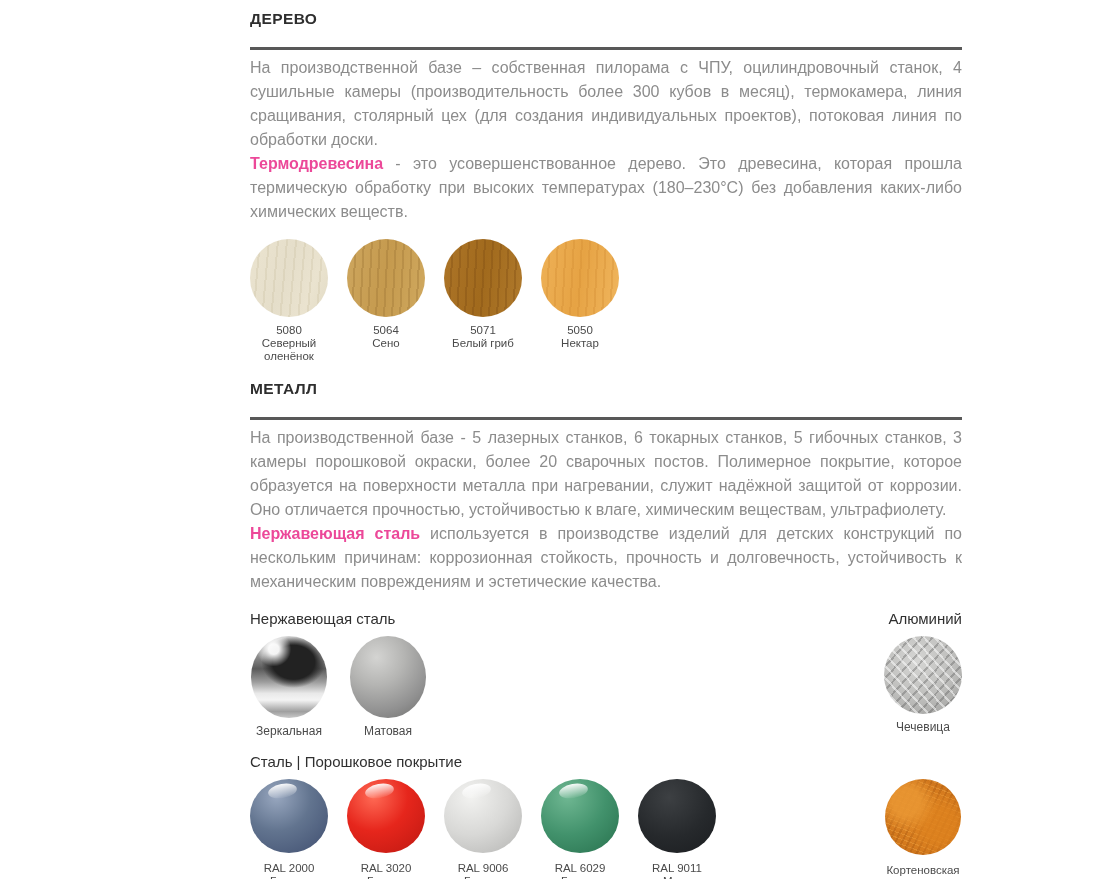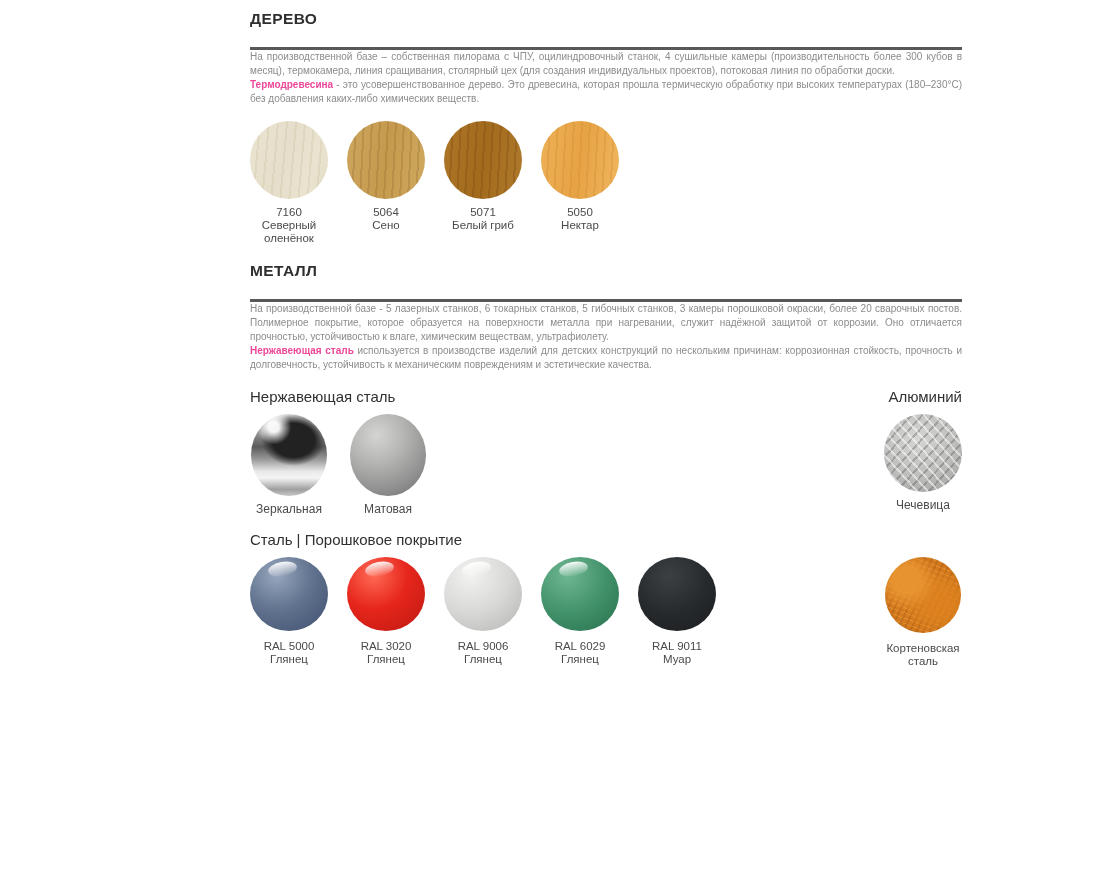--- a/index.html
+++ b/index.html
@@ -3,21 +3,21 @@
 <meta charset="utf-8">
 <style>
   * { box-sizing: border-box; }
   html,body { margin:0; padding:0; background:#ffffff; }
   body { width:1110px; height:879px; font-family:"Liberation Sans", sans-serif; }
   .page { position:relative; width:1110px; height:879px; background:#ffffff; overflow:hidden; }
   .content { position:absolute; left:250px; top:0; width:712px; }
 
   h2.section-title { margin:10px 0 0; font-size:15.5px; line-height:17px; font-weight:700;
     color:#2e2e2e; letter-spacing:.4px; padding-bottom:20px; border-bottom:3px solid #585858; }
-  .body { margin:0 0 0; font-size:10px; line-height:14px; color:#8c8c8c; text-align:justify; }
+  .body { margin:6px 0 0; font-size:16px; line-height:24px; color:#8c8c8c; text-align:justify; }
   .body .lead { font-weight:700; color:#ec4899; }
   h3.sub { margin:12px 0 0; font-size:15px; font-weight:400; color:#303030; }
 
   .swatch-row { display:flex; gap:19px; margin-top:15px; }
   .cell { width:78px; display:flex; flex-direction:column; align-items:center; flex:0 0 auto; }
   .disc { width:78px; height:78px; border-radius:50%; position:relative; overflow:hidden; flex:0 0 auto; }
   .cap { margin-top:7px; font-size:12px; line-height:13px; color:#4a4a4a; text-align:center;
          width:max-content; max-width:130px; }
   .code { margin-top:7px; font-size:11.5px; line-height:13px; color:#4a4a4a; text-align:center; }
   .iname { font-size:11.5px; line-height:12.5px; color:#4a4a4a; text-align:center; width:86px; }
@@ -101,21 +101,21 @@
       <p class="body">
         <span>На производственной базе – собственная пилорама с ЧПУ, оцилиндровочный станок, 4 сушильные камеры (производительность более 300 кубов в месяц), термокамера, линия сращивания, столярный цех (для создания индивидуальных проектов), потоковая линия по обработки доски.</span><br>
         <span class="lead">Термодревесина</span><span> - это усовершенствованное дерево. Это древесина, которая прошла термическую обработку при высоких температурах (180–230°С) без добавления каких-либо химических веществ.</span>
       </p>
 
 
 
       <div class="swatch-row">
         <div class="cell">
           <div class="disc sw-5080"></div>
-          <div class="code">7160</div>
+          <div class="code">5080</div>
           <div class="iname">Северный оленёнок</div>
         </div>
         <div class="cell">
           <div class="disc sw-5064"></div>
           <div class="code">5064</div>
           <div class="iname">Сено</div>
         </div>
         <div class="cell">
           <div class="disc sw-5071"></div>
           <div class="code">5071</div>
@@ -154,21 +154,21 @@
           <div class="disc sw-diamond"></div>
           <div class="cap">Чечевица</div>
         </div>
       </div>
 
       <h3 class="sub" style="margin-top:15px;">Сталь | Порошковое покрытие</h3>
 
       <div class="powder-row">
         <div class="cell">
           <div class="sphere sw-ral5000 glossy"></div>
-          <div class="cap2"><span>RAL 5000</span><br><span>Глянец</span></div>
+          <div class="cap2"><span>RAL 2000</span><br><span>Глянец</span></div>
         </div>
         <div class="cell">
           <div class="sphere sw-ral3020 glossy"></div>
           <div class="cap2"><span>RAL 3020</span><br><span>Глянец</span></div>
         </div>
         <div class="cell">
           <div class="sphere sw-ral9006 glossy"></div>
           <div class="cap2"><span>RAL 9006</span><br><span>Глянец</span></div>
         </div>
         <div class="cell">

